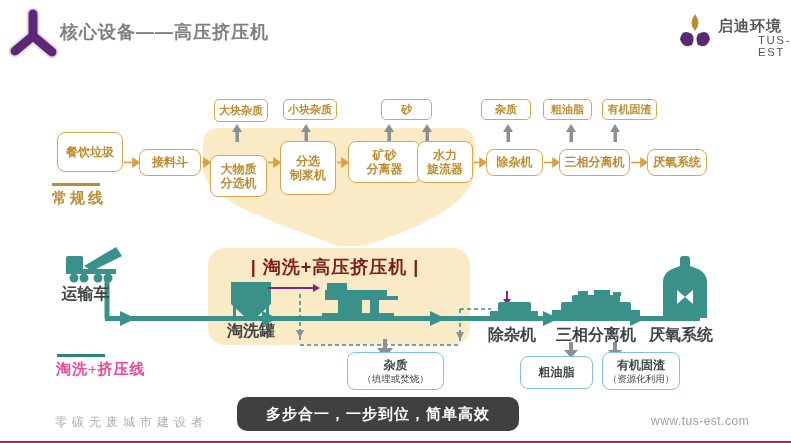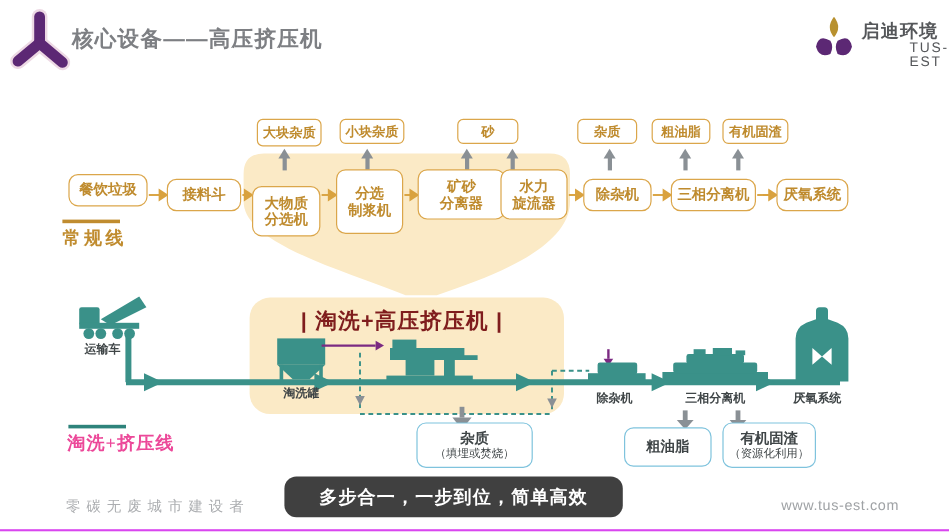--- a/index.html
+++ b/index.html
@@ -1,20 +1,20 @@
 <!DOCTYPE html>
 <html><head>
 <meta charset="utf-8">
 <style>
   * { margin:0; padding:0; box-sizing:border-box; }
   html,body { background:#fff; }
   .slide {
     position:relative; width:791px; height:443px; background:#ffffff;
     font-family:"Liberation Sans","DejaVu Sans",sans-serif; overflow:hidden;
-    border-bottom:2px solid #d946ef;
+    border-bottom:2px solid #be185d;
   }
   .abs { position:absolute; }
   .page-title {
     left:60px; top:20px; font-size:18px; font-weight:bold; color:#7D7F83; letter-spacing:1px;
   }
   .logo-cn { left:718px; top:17px; font-size:15px; font-weight:bold; color:#55575A; letter-spacing:1px;}
   .logo-en { left:718px; top:34px; font-size:11.5px; color:#55575A; letter-spacing:1.5px;margin-left:40px;}
   .flow-box {
     position:absolute; background:#fff; border:1.5px solid #DBA64A; border-radius:8px;
     color:#BF8B2E; font-weight:bold; font-size:12px; display:flex; align-items:center;
@@ -29,21 +29,21 @@
   .line-label.gold { color:#C08C2F; }
   .line-label.teal { color:#ec4899;font-family:Liberation Serif, serif; }
   .label-rule { position:absolute; height:2.5px; }
   .label-rule.gold { background:#C08C2F; }
   .label-rule.teal { background:#2E837B; }
   .mid-label {
     position:absolute; left:204px; top:255px; width:262px; text-align:center;
     color:#7f1d1d; font-size:18px; font-weight:bold; letter-spacing:1px;
   }
   .machine-label {
-    position:absolute; font-size:10px; font-weight:bold; color:#3F4547; text-align:center;
+    position:absolute; font-size:16px; font-weight:bold; color:#3F4547; text-align:center;
   }
   .blue-box {
     position:absolute; background:#fff; border:1.5px solid #7FC3DD; border-radius:8px;
     color:#3F4547; display:flex; flex-direction:column; align-items:center; justify-content:center;
     text-align:center; line-height:1.25;
   }
   .blue-box .t { font-size:12px; font-weight:bold; }
   .blue-box .n { font-size:9.5px; }
   .banner {
     position:absolute; left:237px; top:397px; width:282px; height:34px; background:#404040;
@@ -210,21 +210,21 @@
   <div class="abs logo-cn">启迪环境</div>
   <div class="abs logo-en">TUS-EST</div>
 
   <div class="out-box" style="left:214px;top:99px;width:54px;height:23px">大块杂质</div>
   <div class="out-box" style="left:283px;top:99px;width:54px;height:21px">小块杂质</div>
   <div class="out-box" style="left:381px;top:99px;width:51px;height:21px">砂</div>
   <div class="out-box" style="left:481px;top:99px;width:50px;height:21px">杂质</div>
   <div class="out-box" style="left:543px;top:99px;width:49px;height:21px">粗油脂</div>
   <div class="out-box" style="left:602px;top:99px;width:55px;height:21px">有机固渣</div>
 
-  <div class="flow-box" style="left:57px;top:145px;width:66px;height:27px">餐饮垃圾</div>
+  <div class="flow-box" style="left:57px;top:132px;width:66px;height:40px">餐饮垃圾</div>
   <div class="flow-box" style="left:139px;top:149px;width:62px;height:27px">接料斗</div>
   <div class="flow-box" style="left:210px;top:155px;width:57px;height:42px">大物质
 分选机</div>
   <div class="flow-box" style="left:280px;top:141px;width:56px;height:54px">分选
 制浆机</div>
   <div class="flow-box" style="left:348px;top:141px;width:73px;height:42px">矿砂
 分离器</div>
   <div class="flow-box" style="left:417px;top:141px;width:56px;height:42px">水力
 旋流器</div>
   <div class="flow-box" style="left:486px;top:149px;width:57px;height:27px">除杂机</div>

